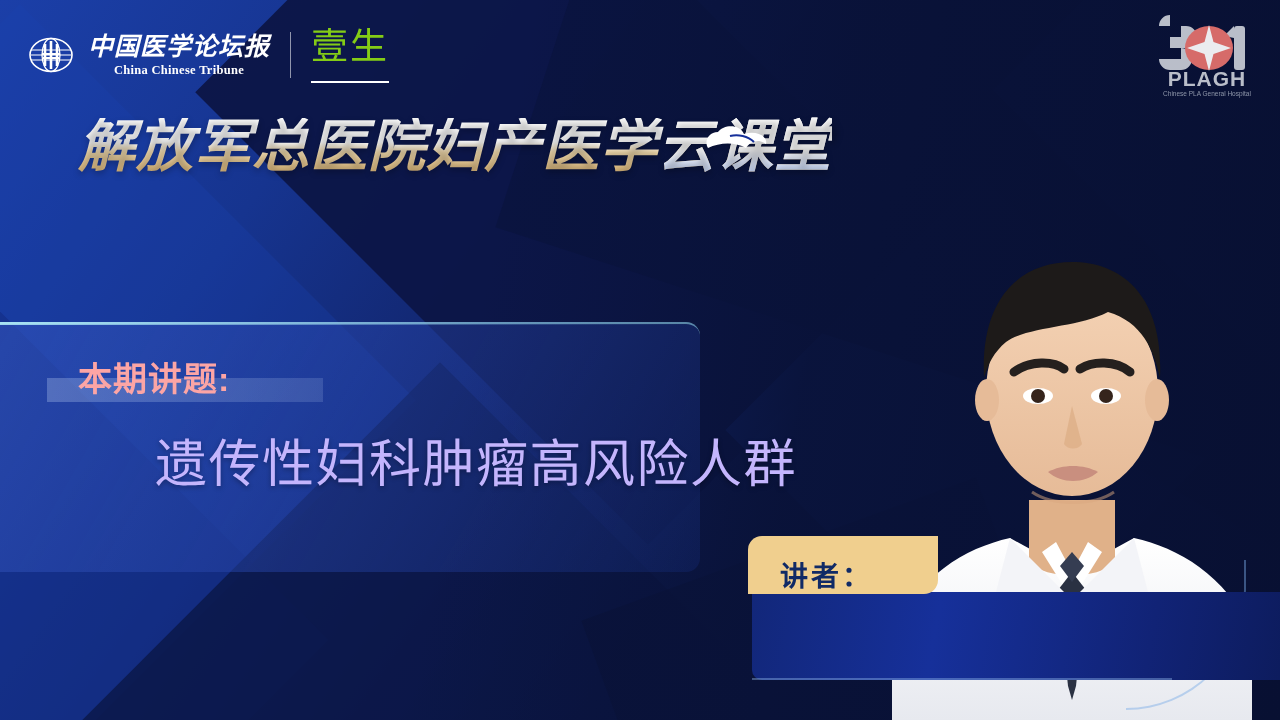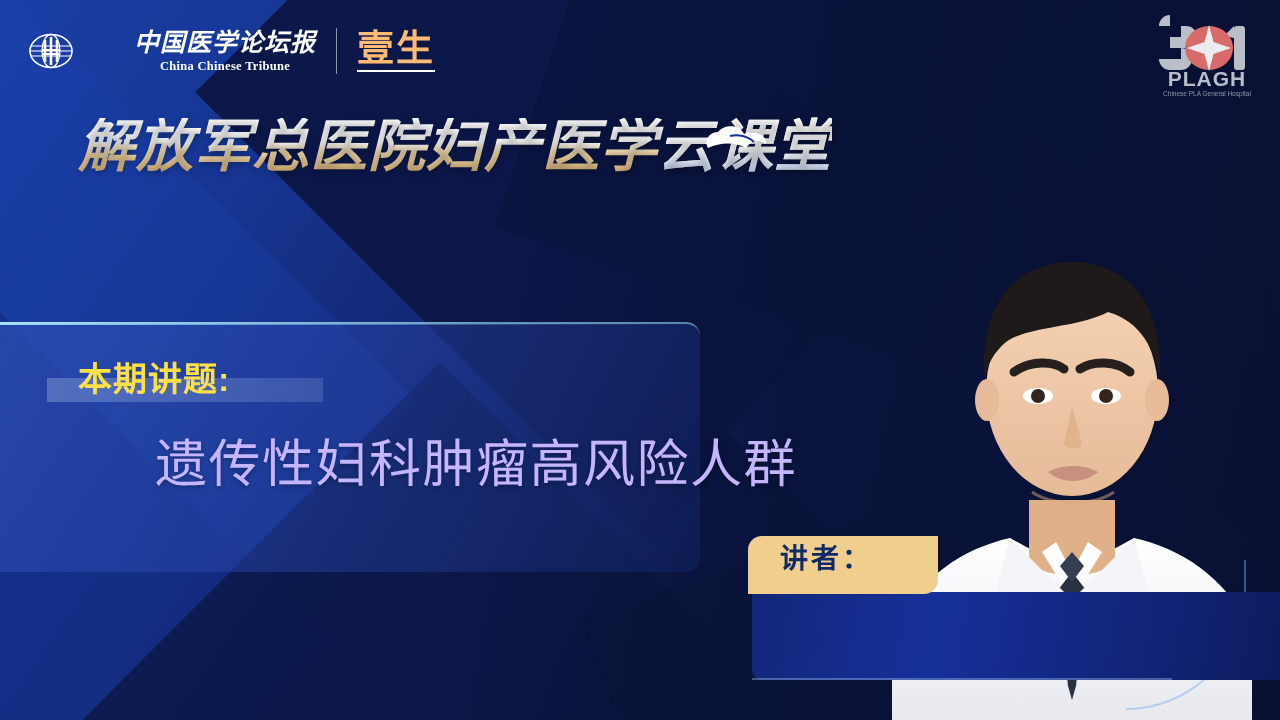--- a/index.html
+++ b/index.html
@@ -32,29 +32,29 @@
   .w7{top:-120px;left:1080px;width:420px;height:420px;background:#122a82;
       transform:rotate(45deg);opacity:.35;}
   .w8{top:250px;left:800px;width:360px;height:360px;background:#1b3ea6;
       transform:rotate(45deg);opacity:.40;}
   .w9{bottom:-120px;left:620px;width:420px;height:300px;background:#0a1236;
       transform:rotate(-20deg);opacity:.6;}
 
   
   .brand{position:absolute;left:28px;top:28px;display:flex;align-items:center;gap:14px;}
   .globe{width:46px;height:44px;flex:0 0 auto;}
-  .brand-cn{display:flex;flex-direction:column;align-items:center;line-height:1;margin-left:46px;}
+  .brand-cn{display:flex;flex-direction:column;align-items:center;line-height:1;}
   .brand-cn .zh{color:#fff;font-size:25px;font-weight:700;letter-spacing:1px;
       font-family:"Liberation Serif","DejaVu Serif",serif;font-style:italic;}
   .brand-cn .en{color:#fff;font-size:12.5px;font-weight:700;margin-top:5px;letter-spacing:.3px;
       font-family:"Liberation Serif","DejaVu Serif",serif;}
   .brand-div{width:1px;height:46px;background:rgba(255,255,255,.55);margin:0 6px;}
-  .brand-ys{color:#fdba74;font-size:37px;font-weight:700;letter-spacing:2px;
+  .brand-ys{color:#84cc16;font-size:37px;font-weight:400;letter-spacing:2px;
       font-family:"Liberation Serif","DejaVu Serif",serif;
-      border-bottom:2px solid #fff;padding-bottom:2px;line-height:1.05;}
+      border-bottom:2px solid #fff;padding-bottom:14px;line-height:1.05;}
 
   .plagh{position:absolute;right:18px;top:12px;width:110px;height:86px;}
 
   
   .title-wrap{position:absolute;left:78px;top:118px;}
   .main-title{
     font-size:57px;font-weight:800;letter-spacing:1px;line-height:1;margin:0;
     font-style:italic;white-space:nowrap;
     background:linear-gradient(180deg,#ffffff 0%,#ffffff 42%,#f3dcae 60%,#d9b273 100%);
     -webkit-background-clip:text;background-clip:text;color:transparent;
@@ -71,40 +71,40 @@
   
   .panel{position:absolute;left:-60px;top:322px;width:760px;height:250px;
     background:linear-gradient(120deg,rgba(52,86,190,.62) 0%,rgba(40,70,170,.52) 45%,rgba(24,48,128,.30) 100%);
     border-top:2px solid rgba(150,220,235,.55);
     border-radius:0 14px 14px 0;}
   .panel-sheen{position:absolute;left:0;top:322px;width:700px;height:3px;
     background:linear-gradient(90deg,rgba(180,240,250,.85),rgba(140,200,230,.25) 70%,transparent);}
 
   .topic-label-bar{position:absolute;left:47px;top:378px;width:276px;height:24px;
     background:linear-gradient(90deg,rgba(190,210,245,.30),rgba(190,210,245,.17));}
-  .topic-label{position:absolute;left:78px;top:352px;color:#fde047;font-size:34px;
+  .topic-label{position:absolute;left:78px;top:352px;color:#fca5a5;font-size:34px;
     font-weight:800;letter-spacing:1px;}
   .topic-line{position:absolute;color:#c4b5fd;font-size:52px;font-weight:400;
     letter-spacing:1.5px;white-space:nowrap;text-shadow:0 2px 5px rgba(0,0,0,.3);}
   .topic-l1{left:155px;top:422px;}
   .topic-l2{left:255px;top:478px;}
 
   
   .portrait{position:absolute;right:28px;bottom:0;width:360px;height:520px;}
   .p-svg{position:absolute;inset:0;}
 
   
   .speaker-bar{position:absolute;left:752px;top:592px;right:0;height:88px;
     background:linear-gradient(100deg,#12277a 0%,#16309a 35%,#112376 75%,#0d1c5e 100%);
     border-radius:0 0 0 10px;}
   .speaker-arc{position:absolute;right:34px;top:560px;width:120px;height:150px;
     border:2px solid rgba(120,170,230,.45);border-left:none;border-top:none;
     border-radius:0 0 120px 0;}
   .speaker-tab{position:absolute;left:748px;top:536px;width:190px;height:58px;
-    background:#f0cf8e;border-radius:14px 0 14px 0;display:flex;align-items:flex-start;}
+    background:#f0cf8e;border-radius:14px 0 14px 0;display:flex;align-items:flex-end;}
   .speaker-tab span{color:#102a66;font-size:28px;font-weight:800;letter-spacing:3px;
     margin-left:32px;}
   .speaker-name{position:absolute;left:852px;top:612px;color:#f7dfae;font-size:35px;
     font-weight:700;letter-spacing:2px;white-space:nowrap;}
   .speaker-underline{position:absolute;left:752px;top:678px;width:420px;height:2px;
     background:rgba(150,190,240,.40);}
 </style>
 </head>
 <body>
 

